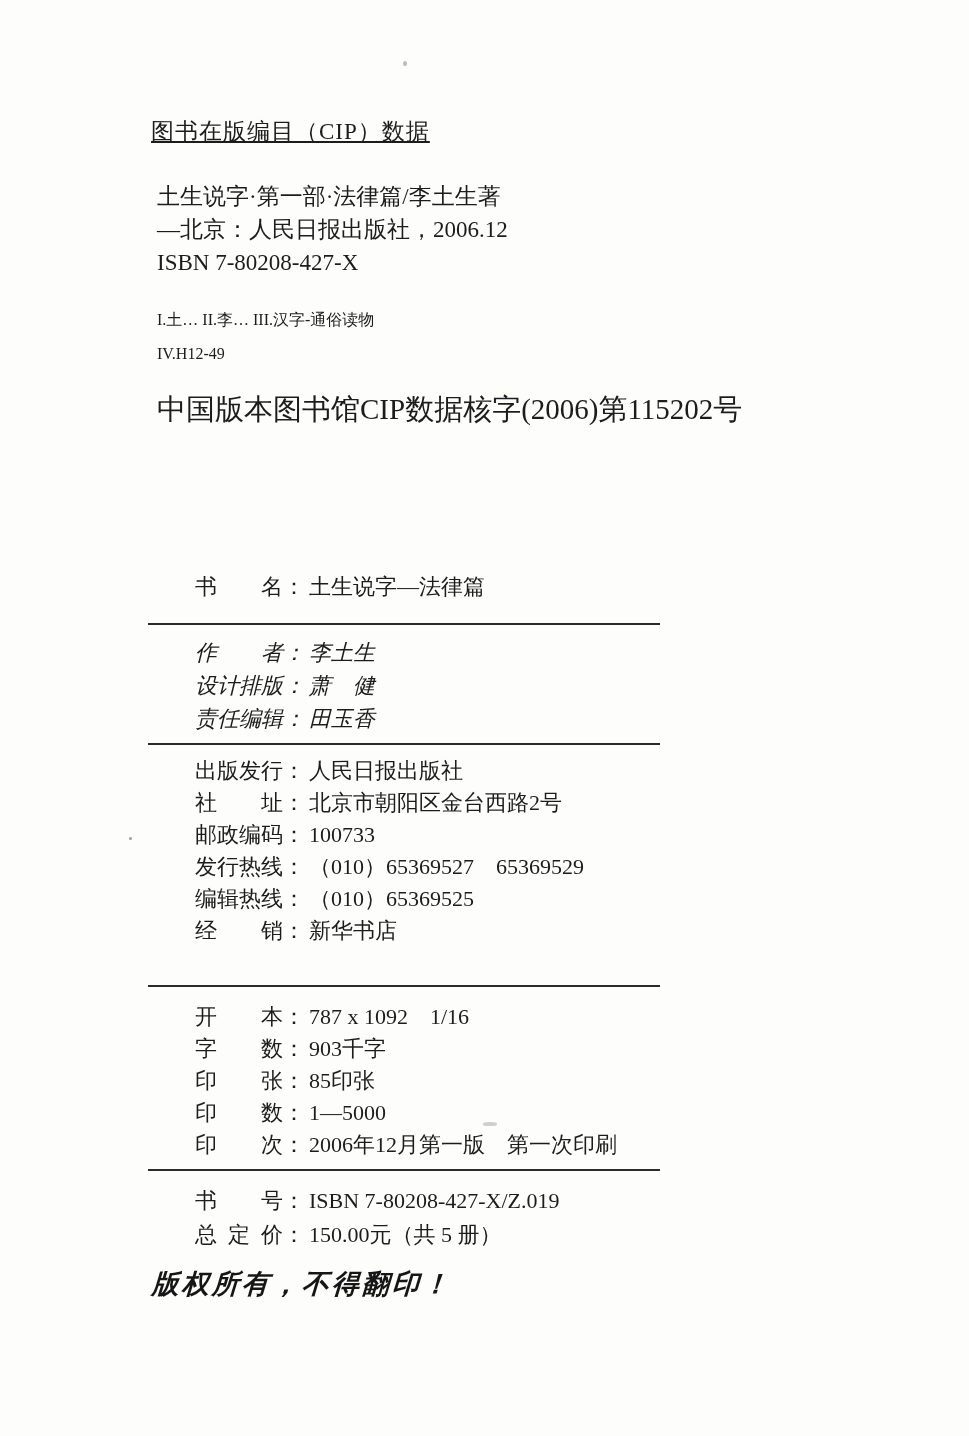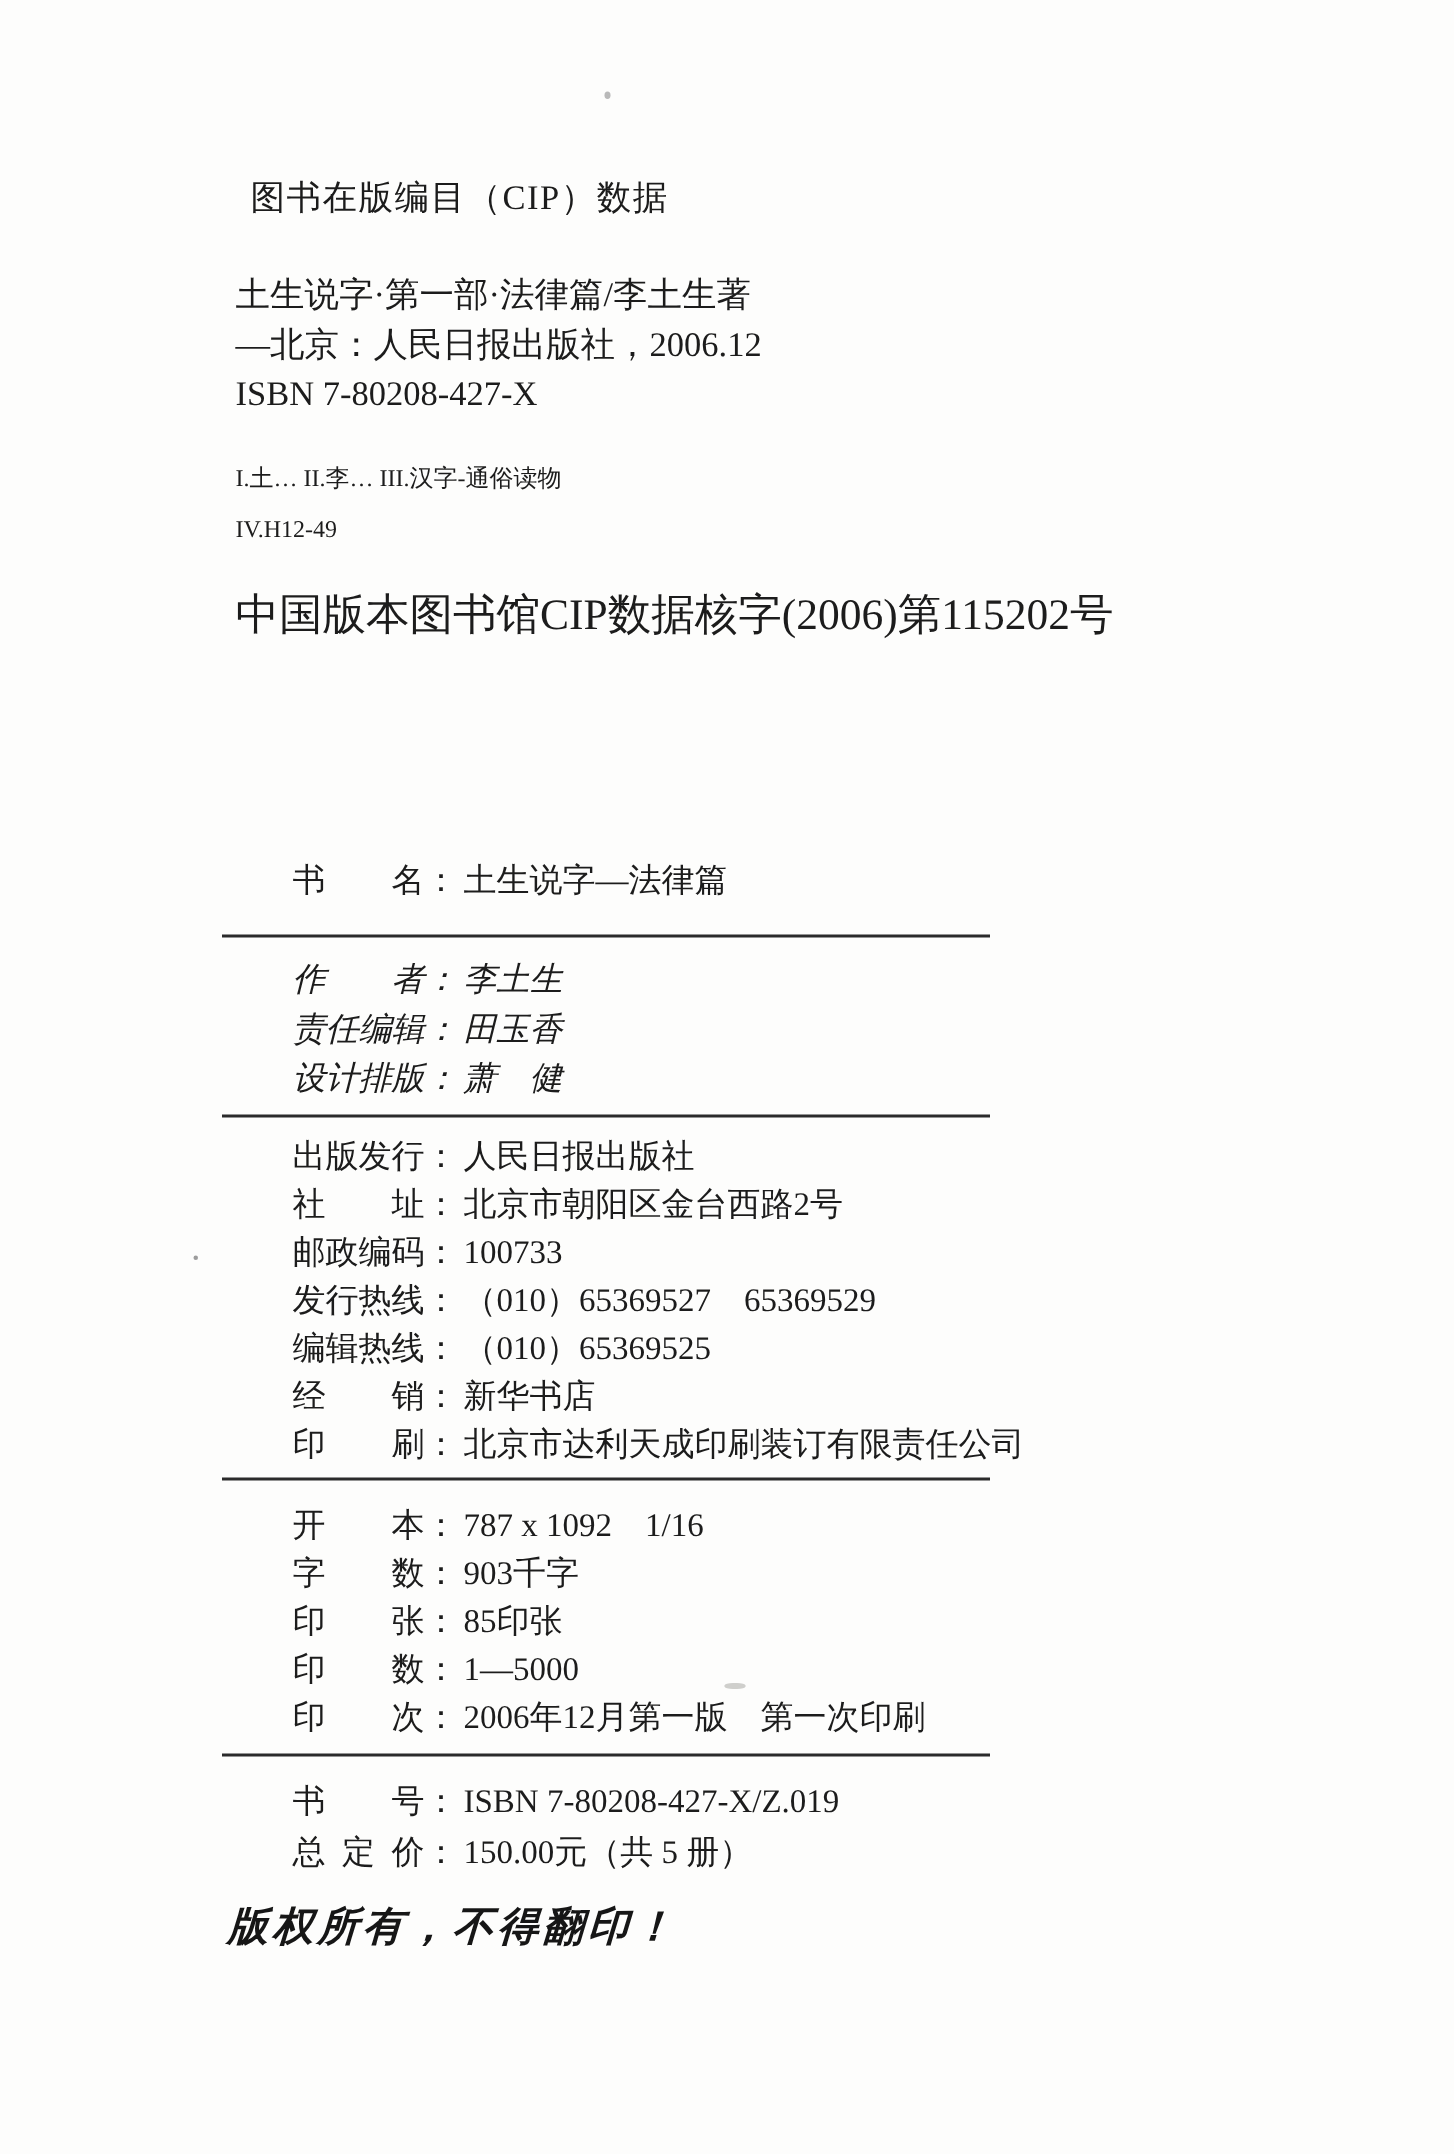--- a/index.html
+++ b/index.html
@@ -12,24 +12,25 @@
     position: relative;
     background: #fdfdfc;
     color: #1c1c1c;
     font-family: "Liberation Serif", "DejaVu Serif", serif;
     overflow: hidden;
   }
   .abs { position: absolute; }
 
   
   .cip-heading {
-    top: 116px; left: 167px;
+    top: 116px; left: 151px;
     font-size: 23px;
     letter-spacing: 1px;
     white-space: nowrap;
+    text-decoration: underline;
   }
   .cip-record {
     top: 180px; left: 157px;
     font-size: 23px;
     line-height: 33px;
     white-space: nowrap;
   }
   .cip-class {
     top: 303px; left: 157px;
     font-size: 16px;
@@ -134,25 +135,25 @@
   </div>
 </div>
 
 <div class="abs rule rule-1"></div>
 
 <div class="abs section sec-2">
   <div class="row">
     <span class="lbl">作者</span><span class="colon">：</span><span class="val">李土生</span>
   </div>
   <div class="row">
+    <span class="lbl">设计排版</span><span class="colon">：</span><span class="val">萧　健</span>
+  </div>
+  <div class="row">
     <span class="lbl">责任编辑</span><span class="colon">：</span><span class="val">田玉香</span>
   </div>
-  <div class="row">
-    <span class="lbl">设计排版</span><span class="colon">：</span><span class="val">萧　健</span>
-  </div>
 </div>
 
 <div class="abs rule rule-2"></div>
 
 <div class="abs section sec-3">
   <div class="row">
     <span class="lbl">出版发行</span><span class="colon">：</span><span class="val">人民日报出版社</span>
   </div>
   <div class="row">
     <span class="lbl">社址</span><span class="colon">：</span><span class="val">北京市朝阳区金台西路2号</span>
@@ -161,23 +162,20 @@
     <span class="lbl">邮政编码</span><span class="colon">：</span><span class="val">100733</span>
   </div>
   <div class="row">
     <span class="lbl">发行热线</span><span class="colon">：</span><span class="val">（010）65369527　65369529</span>
   </div>
   <div class="row">
     <span class="lbl">编辑热线</span><span class="colon">：</span><span class="val">（010）65369525</span>
   </div>
   <div class="row">
     <span class="lbl">经销</span><span class="colon">：</span><span class="val">新华书店</span>
-  </div>
-  <div class="row">
-    <span class="lbl">印刷</span><span class="colon">：</span><span class="val">北京市达利天成印刷装订有限责任公司</span>
   </div>
 </div>
 
 <div class="abs rule rule-3"></div>
 
 <div class="abs section sec-4">
   <div class="row">
     <span class="lbl">开本</span><span class="colon">：</span><span class="val">787 x 1092　1/16</span>
   </div>
   <div class="row">

